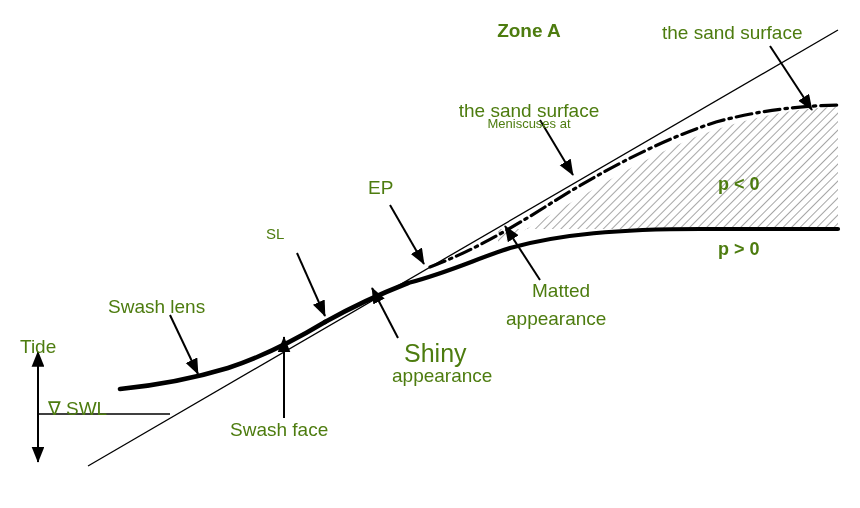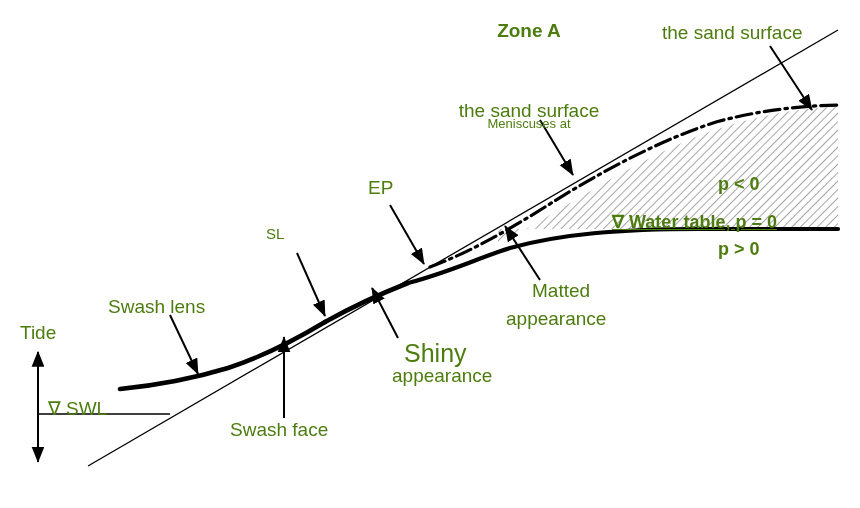--- a/index.html
+++ b/index.html
@@ -114,32 +114,31 @@
     </g>
   </svg>
 
   <div class="lbl b c" style="left:480px; top:20px; width:98px; font-size:19px;">Zone A</div>
   <div class="lbl c" style="left:438px; top:72px; width:182px; font-size:13px;margin-top:44px;">Meniscuses at</div>
   <div class="lbl c" style="left:438px; top:100px; width:182px; font-size:19px;">the sand surface</div>
 
   <div class="lbl" style="left:662px; top:22px; font-size:19px;">the sand surface</div>
 
   <div class="lbl b" style="left:718px; top:174px; font-size:18px;">p &lt; 0</div>
-  <div class="lbl b" style="left:612px; top:212px; font-size:18px; text-decoration:underline;">∇ Water table, p = 0</div>
   <div class="lbl b" style="left:718px; top:239px; font-size:18px;">p &gt; 0</div>
 
   <div class="lbl" style="left:368px; top:177px; font-size:19px;">EP</div>
   <div class="lbl" style="left:266px; top:225px; font-size:15px;">SL</div>
 
   <div class="lbl" style="left:108px; top:296px; font-size:19px;">Swash lens</div>
 
   <div class="lbl" style="left:532px; top:280px; font-size:19px;">Matted</div>
   <div class="lbl" style="left:506px; top:308px; font-size:19px;">appearance</div>
 
   <div class="lbl" style="left:404px; top:339px; font-size:25px;">Shiny</div>
   <div class="lbl" style="left:392px; top:365px; font-size:19px;">appearance</div>
 
   <div class="lbl" style="left:230px; top:419px; font-size:19px;">Swash face</div>
 
-  <div class="lbl" style="left:20px; top:322px; font-size:19px;">Tide</div>
+  <div class="lbl" style="left:20px; top:336px; font-size:19px;">Tide</div>
   <div class="lbl" style="left:48px; top:398px; font-size:19px;">∇ SWL</div>
 
 </div>
 
 </body></html>

